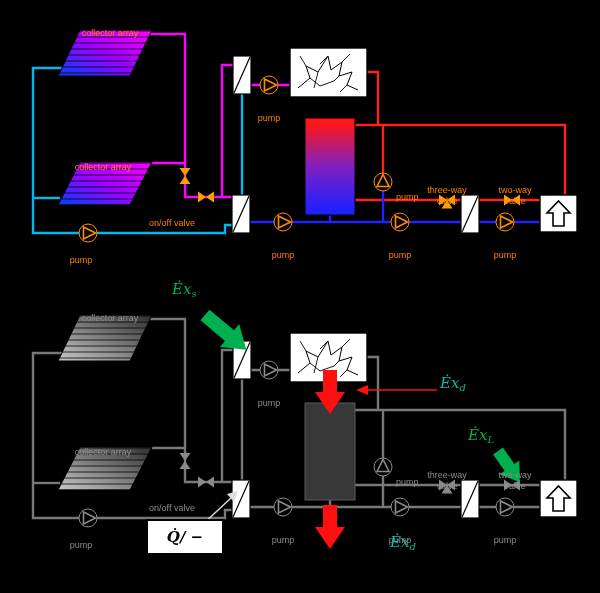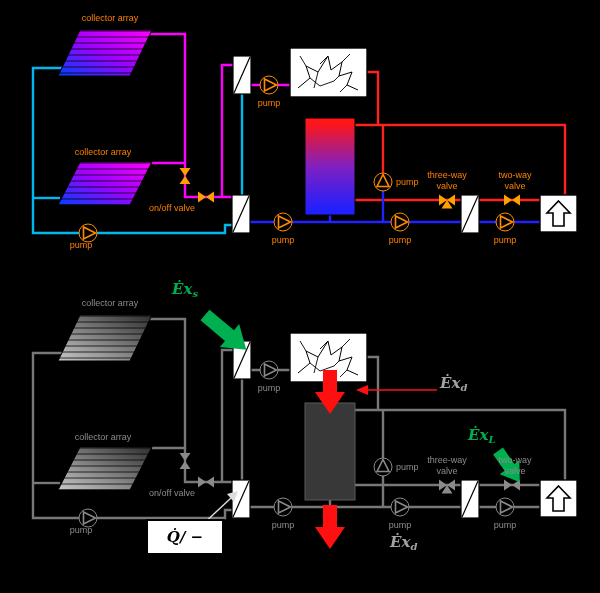--- a/index.html
+++ b/index.html
@@ -1,27 +1,27 @@
 <!DOCTYPE html>
 <html><head>
 <meta charset="utf-8">
 <style>
   html,body{margin:0;padding:0;background:#000;}
   .stage{position:relative;width:600px;height:593px;background:#000;overflow:hidden;
          font-family:"Liberation Sans",sans-serif;}
   .stage svg{position:absolute;left:0;}
-  .lbl{position:absolute;font-size:9px;line-height:10px;text-align:center;white-space:nowrap;}
+  .lbl{position:absolute;font-size:9px;line-height:10px;text-align:center;white-space:nowrap;margin-top:15px;}
   .t-lbl{color:#ff8000;}
   .b-lbl{color:#8c8c8c;}
   .left{text-align:left;}
-  .ann{position:absolute;font-family:"DejaVu Serif",serif;font-style:italic;font-weight:bold;
+  .ann{position:absolute;font-family:"DejaVu Serif",serif;font-style:italic;font-weight:normal;
        font-size:15px;line-height:16px;white-space:nowrap;}
   .ann .sub{font-size:10px;vertical-align:-3px;}
   .green{color:#00b050;}
-  .red{color:#a3a3a3;}
+  .red{color:#14b8a6;}
   .qbox{position:absolute;left:146px;top:519px;width:74px;height:32px;background:#fff;
         border:2px solid #000;color:#000;display:flex;align-items:center;justify-content:center;
         font-family:"DejaVu Serif",serif;font-style:italic;font-weight:bold;font-size:15px;}
 </style>
 </head>
 <body>
 
 <div class="stage">
 
   <svg style="top:0" width="600" height="280" viewBox="0 0 600 280">

